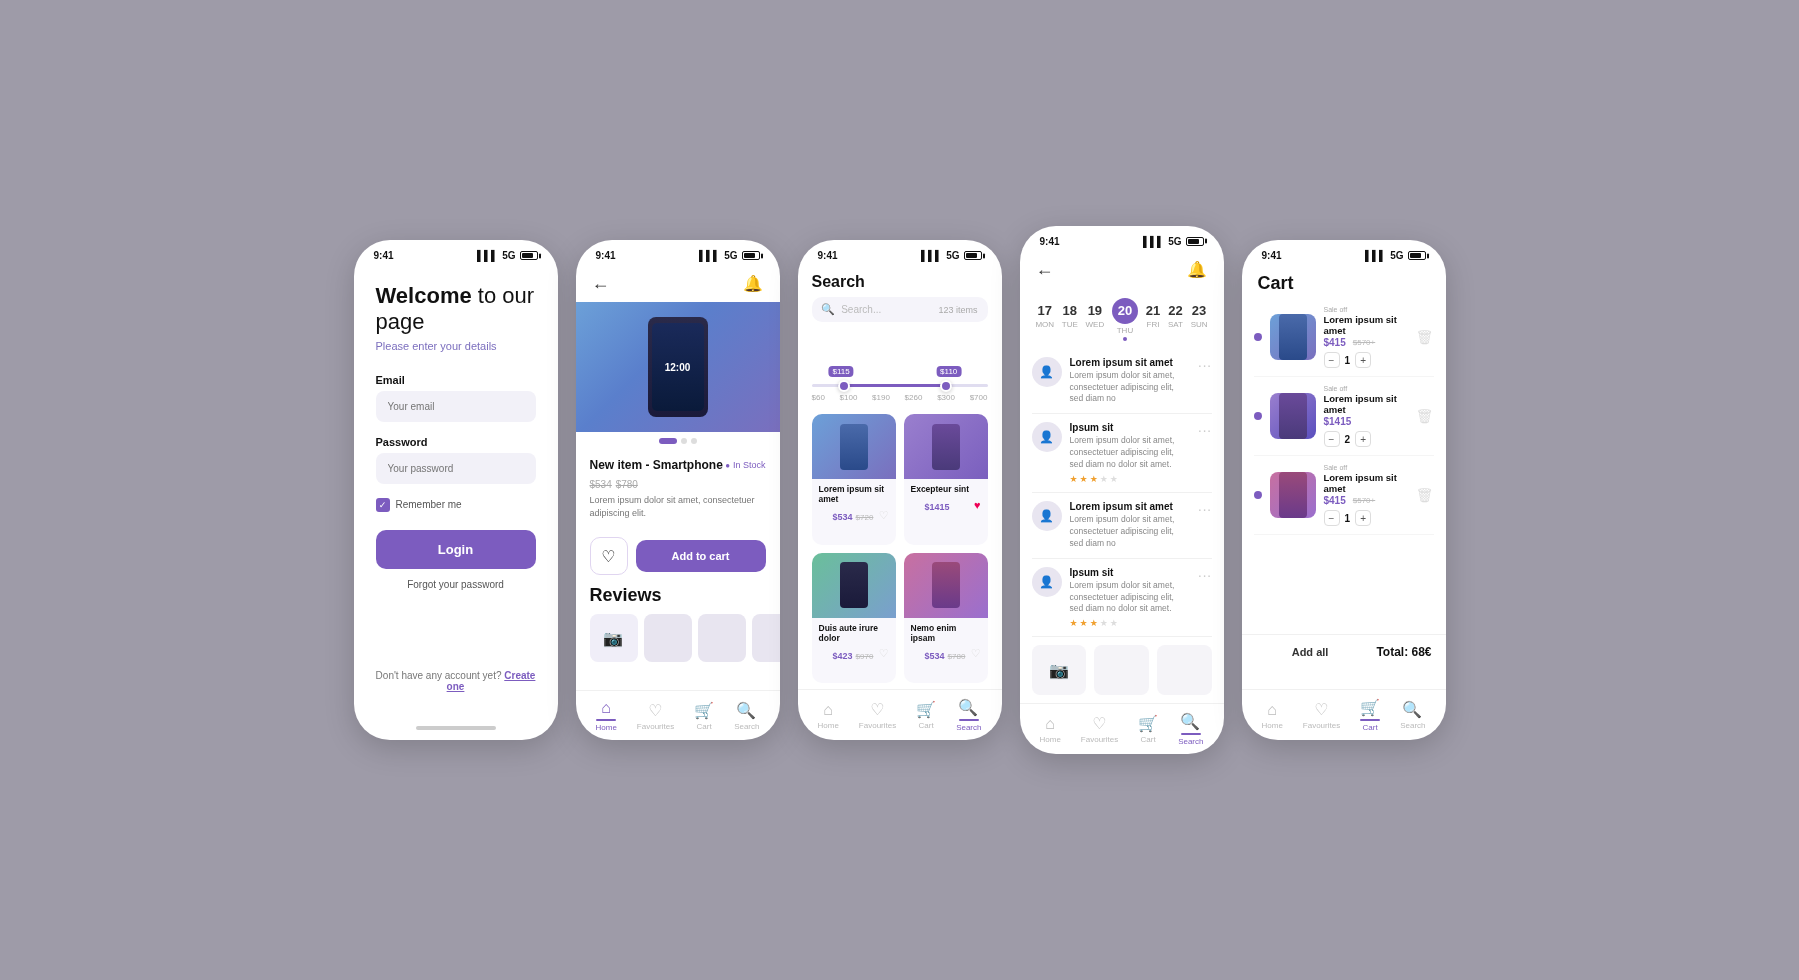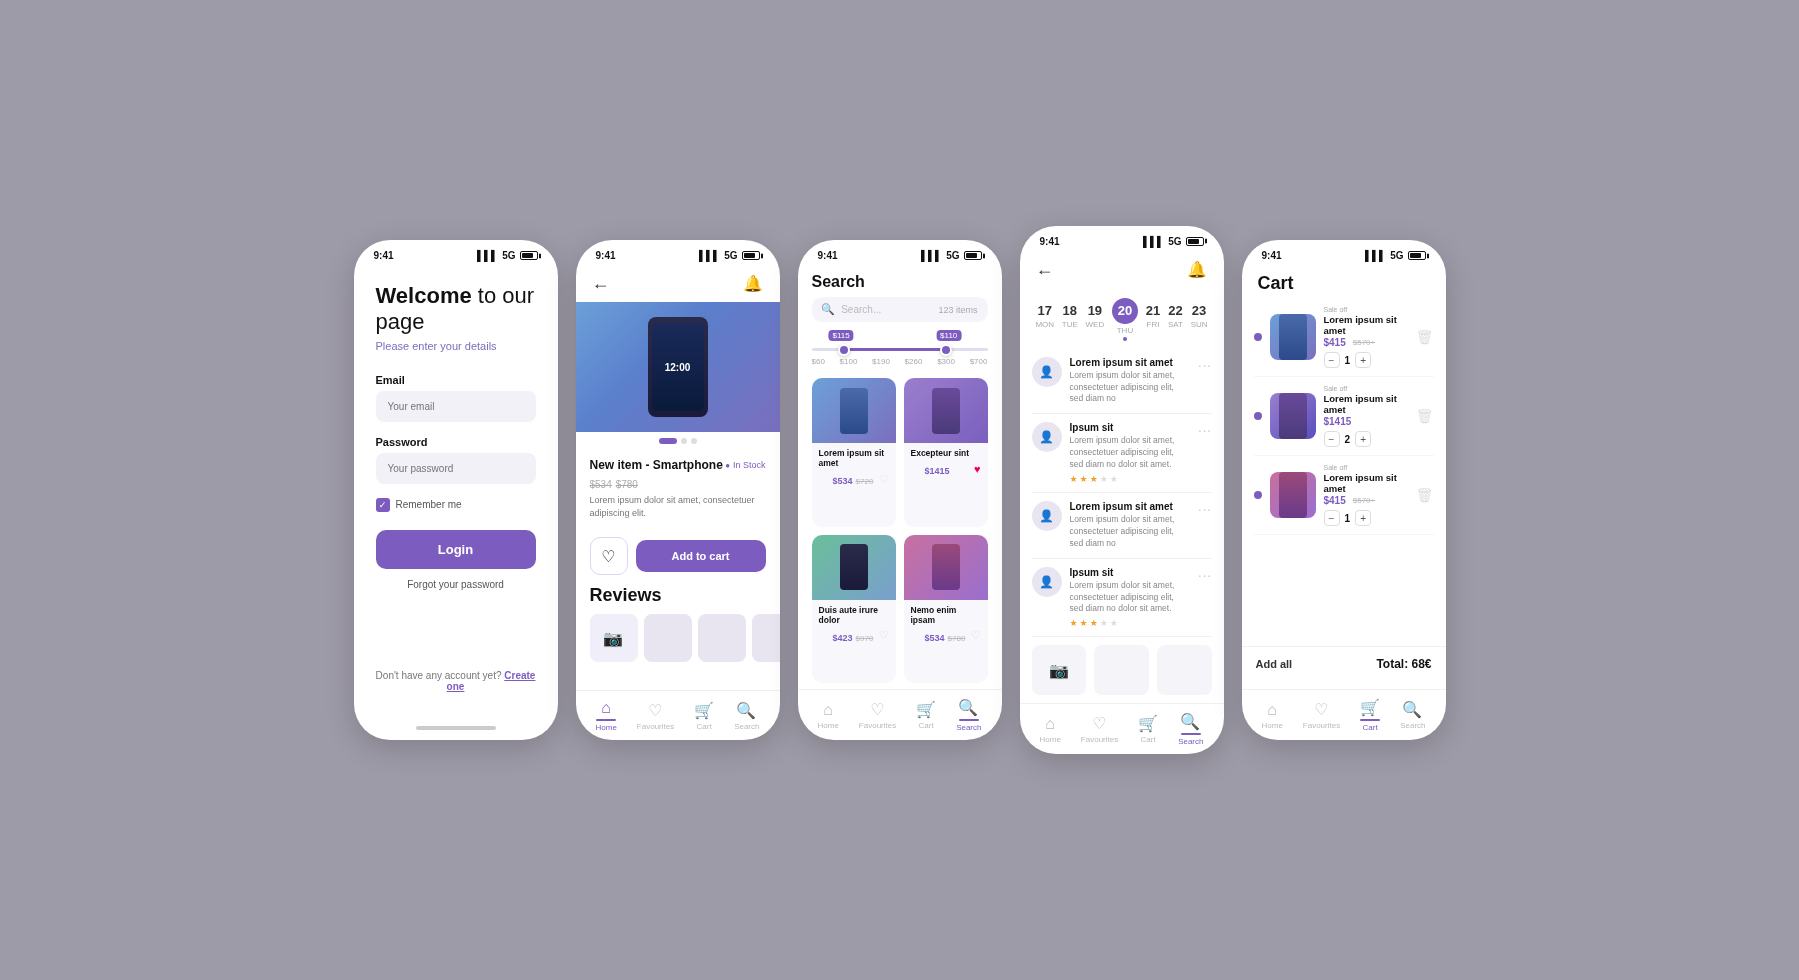--- a/index.html
+++ b/index.html
@@ -146,21 +146,21 @@
     .phone-search .phone-content { padding: 0; flex: 1; display: flex; flex-direction: column; overflow: hidden; }
     .search-header { padding: 8px 14px 6px; }
     .search-title { font-size: 16px; font-weight: 700; color: #111; margin-bottom: 6px; }
     .search-bar {
       display: flex; align-items: center; background: #f5f4fa; border-radius: 10px;
       padding: 6px 10px; gap: 6px;
     }
     .search-icon-sm { font-size: 11px; color: #aaa; }
     .search-input-fake { font-size: 10px; color: #bbb; flex: 1; }
     .search-count { font-size: 9px; color: #aaa; }
-    .price-slider-area { padding: 6px 14px; }
+    .price-slider-area { padding: 6px 14px; margin-top: 36px; }
     .slider-track {
       height: 3px; background: #e0ddf0; border-radius: 2px; position: relative; margin: 14px 0 6px;
     }
     .slider-fill {
       position: absolute; left: 15%; right: 20%; top: 0; bottom: 0; background: #7c5cbf; border-radius: 2px;
     }
     .slider-thumb {
       position: absolute; top: 50%; transform: translateY(-50%);
       width: 12px; height: 12px; background: #7c5cbf; border: 2px solid #fff;
       border-radius: 50%; box-shadow: 0 1px 4px rgba(0,0,0,0.2);
@@ -255,21 +255,21 @@
     .cart-item-old-price { font-size: 8px; color: #bbb; text-decoration: line-through; }
     .cart-qty { display: flex; align-items: center; gap: 5px; margin-top: 4px; }
     .qty-btn {
       width: 16px; height: 16px; border: 1px solid #ddd; border-radius: 4px;
       display: flex; align-items: center; justify-content: center;
       font-size: 10px; color: #555; cursor: pointer; background: #fff;
     }
     .qty-num { font-size: 10px; font-weight: 600; color: #111; }
     .delete-btn { font-size: 14px; color: #ddd; cursor: pointer; margin-left: auto; }
     .cart-footer { padding: 10px 14px; border-top: 1px solid #f0f0f0; }
-    .add-all-row { display: flex; justify-content: space-between; align-items: center; margin-bottom: 8px; }
+    .add-all-row { display: flex; justify-content: flex-end; align-items: center; margin-bottom: 20px; gap: 48px; }
     .add-all-text { font-size: 11px; color: #333; font-weight: 600; }
     .total-text { font-size: 12px; font-weight: 700; color: #111; }
     .buy-btn {
       width: 100%; background: #7c5cbf; color: #fff; border: none; border-radius: 12px;
       padding: 13px; font-size: 14px; font-weight: 700; cursor: pointer;
     }
     .phone-mockup-sm {
       width: 28px; height: 46px;
       background: linear-gradient(180deg, #2a2a4a 0%, #1a1a3a 100%);
       border-radius: 4px;

